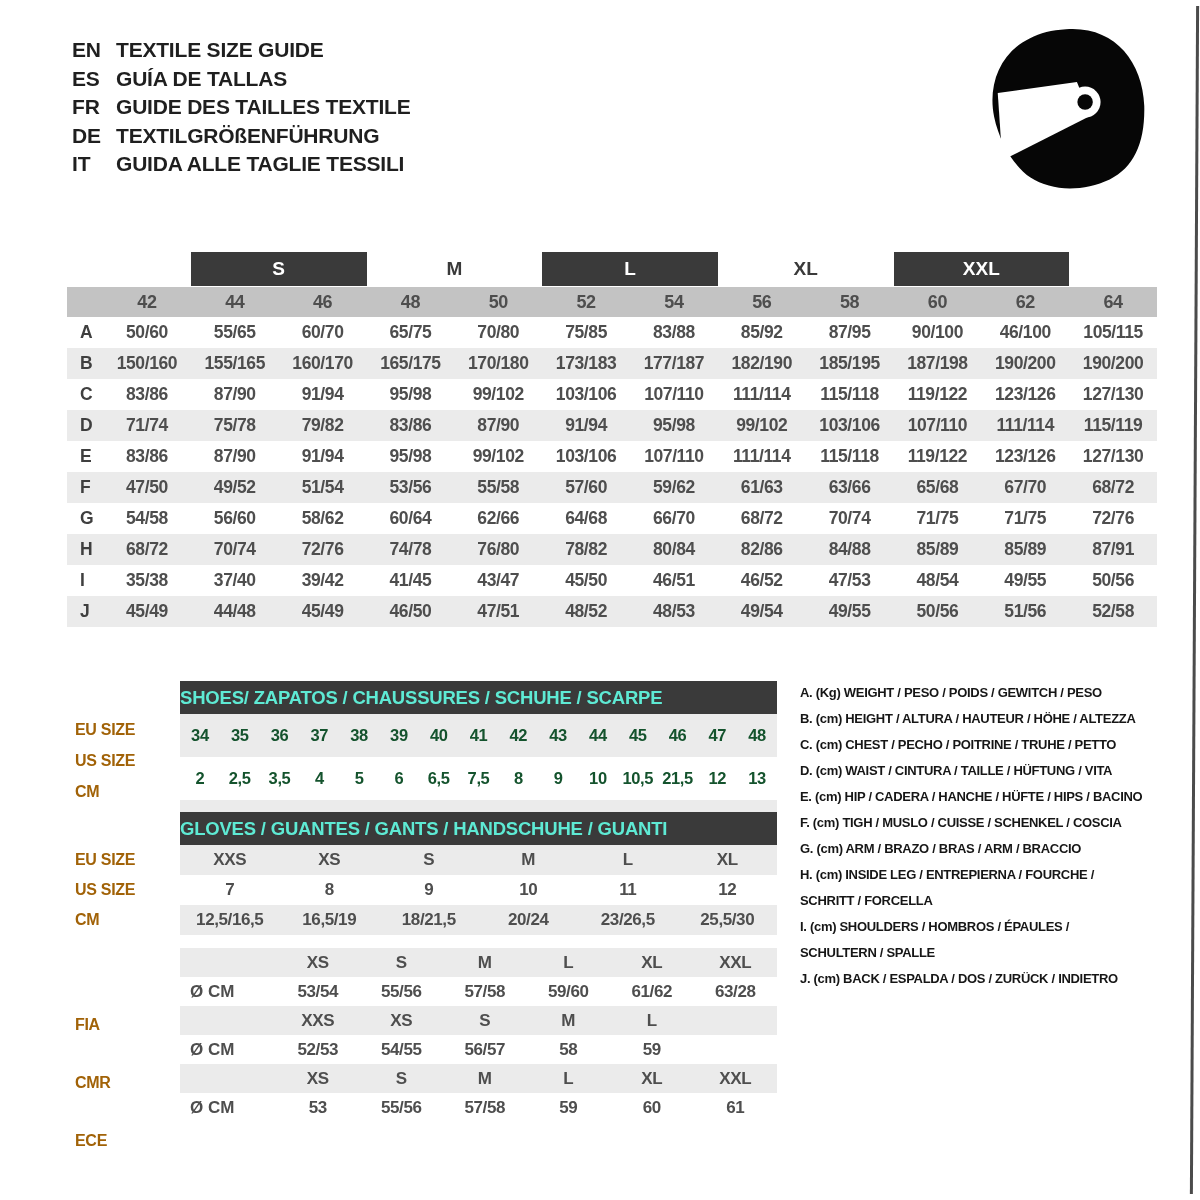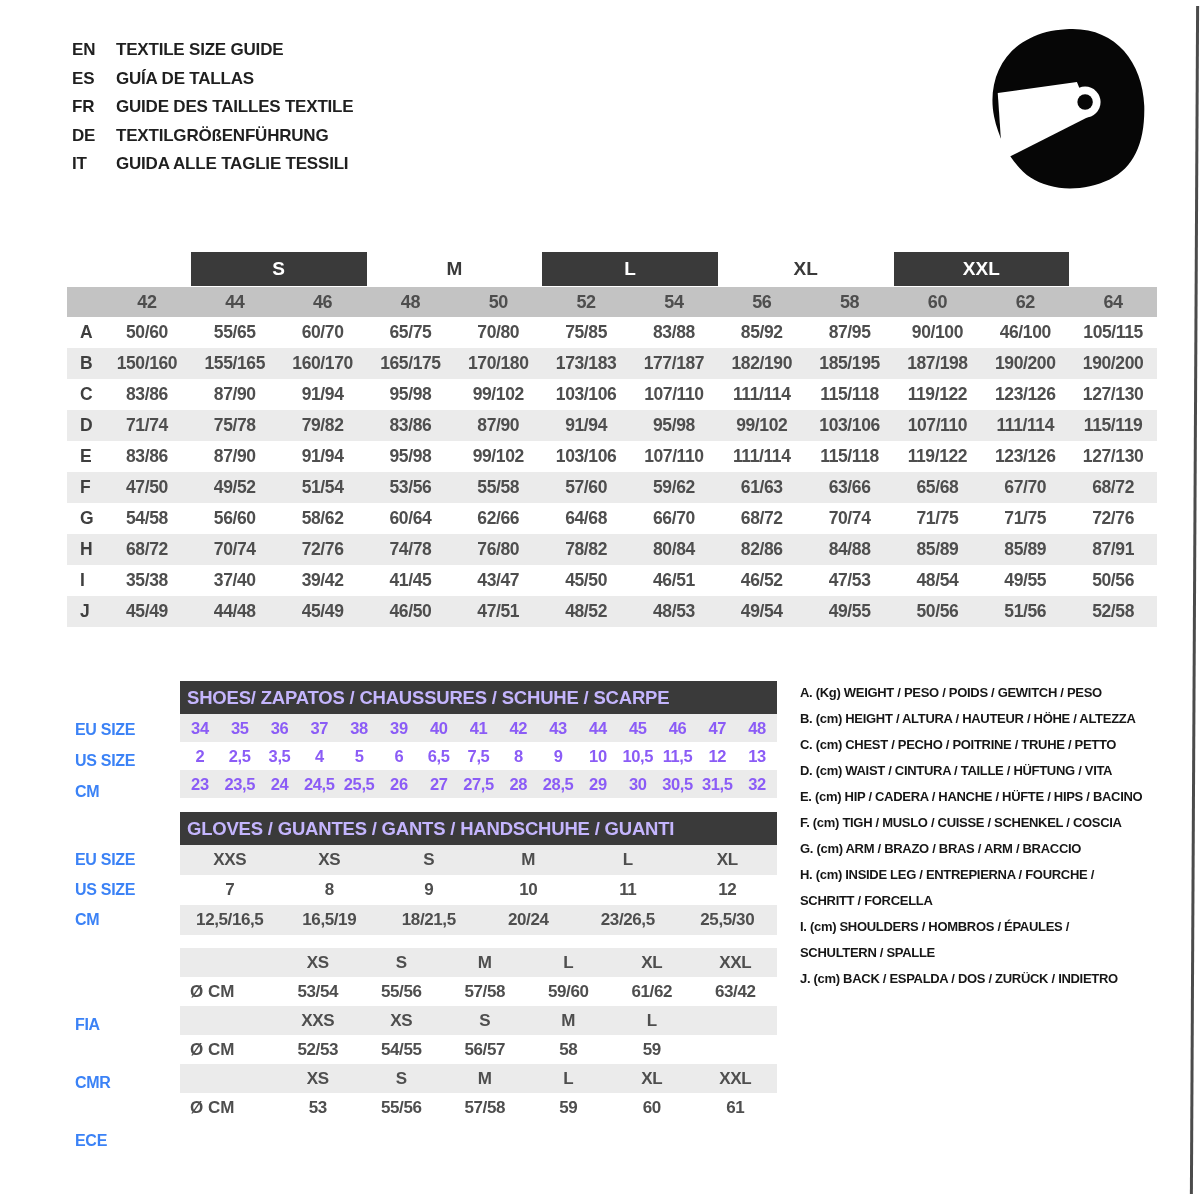--- a/index.html
+++ b/index.html
@@ -5,21 +5,21 @@
   html,body { margin:0; padding:0; }
   body {
     width:1200px; height:1200px; position:relative; overflow:hidden;
     background:#ffffff;
     font-family:"Liberation Sans","DejaVu Sans",sans-serif;
     font-weight:bold; color:#222; font-stretch:condensed;
   }
   .page { position:absolute; inset:0; }
 
   
-  .langs { position:absolute; left:72px; top:36px; font-size:17px; color:#1f1f1f; letter-spacing:-0.2px; }
+  .langs { position:absolute; left:72px; top:36px; font-size:21px; color:#1f1f1f; letter-spacing:-0.2px; }
   .lang-row { display:flex; height:28.5px; align-items:center; }
   .lang-code { width:44px; }
 
   
   .helmet-icon { position:absolute; left:968px; top:22px; width:196px; height:182px; }
 
   
   .main-table { position:absolute; left:67px; top:252px; width:1090px; }
   .grid13 { display:grid; grid-template-columns:36px repeat(12,1fr); align-items:center; }
   .sizehdr { height:34px; margin-bottom:1px; }
@@ -31,33 +31,33 @@
   .gcXL { grid-column:9 / span 2; }
   .gcXXL{ grid-column:11 / span 2; }
   .numbar { height:30px; background:#c3c3c3; font-size:18px; color:#4e4e4e; }
   .trow { height:31px; font-size:17.5px; color:#4e4e4e; }
   .trow.alt { background:#ebebeb; }
   .rlabel { padding-left:13px; color:#3f3f3f; text-align:left; }
   .tcell { text-align:center; letter-spacing:-0.4px; }
 
   
   .sec-table { position:absolute; left:180px; width:597px; }
-  .sec-header { height:33px; background:#3a3a3a; color:#c4b5fd; display:flex; align-items:center;
-                padding-left:7px; box-sizing:border-box; font-size:18.5px; letter-spacing:-0.2px; }
+  .sec-header { height:33px; background:#3a3a3a; color:#5eead4; display:flex; align-items:center;
+                box-sizing:border-box; font-size:18.5px; letter-spacing:-0.2px; }
   .shoes-table { top:681px; }
   .gloves-table { top:812px; }
   .helmet-table { top:948px; }
-  .srow { display:grid; grid-template-columns:repeat(15,1fr); height:28px; align-items:center; font-size:16.5px; color:#8b5cf6; }
+  .srow { display:grid; grid-template-columns:repeat(15,1fr); height:43px; align-items:center; font-size:16.5px; color:#14532d; }
   .grow { display:grid; grid-template-columns:repeat(6,1fr); height:30px; align-items:center; font-size:17px; color:#4e4e4e; }
   .hrow { display:grid; grid-template-columns:96px repeat(6,83.5px); height:29px; align-items:center; font-size:17px; color:#4e4e4e; }
   .hrow .tcell:first-child { text-align:left; padding-left:10px; letter-spacing:0; }
   .bgg { background:#ebebeb; }
 
   
-  .side-labels { position:absolute; left:75px; width:102px; color:#3b82f6; font-size:16px; letter-spacing:-0.3px; }
+  .side-labels { position:absolute; left:75px; width:102px; color:#a16207; font-size:16px; letter-spacing:-0.3px; }
   .side-labels span { display:block; }
   .shoes-labels { top:714px; }
   .shoes-labels span { height:31px; line-height:31px; }
   .gloves-labels { top:845px; }
   .gloves-labels span { height:30px; line-height:30px; }
   .helmet-labels { top:1010px; }
   .helmet-labels span { height:29px; line-height:29px; margin-bottom:29px; }
 
   
   .legend { position:absolute; left:800px; top:680px; width:390px; font-size:13px; color:#161616; letter-spacing:-0.3px; }
@@ -306,21 +306,21 @@
         <span class="tcell">3,5</span>
         <span class="tcell">4</span>
         <span class="tcell">5</span>
         <span class="tcell">6</span>
         <span class="tcell">6,5</span>
         <span class="tcell">7,5</span>
         <span class="tcell">8</span>
         <span class="tcell">9</span>
         <span class="tcell">10</span>
         <span class="tcell">10,5</span>
-        <span class="tcell">11,5</span>
+        <span class="tcell">21,5</span>
         <span class="tcell">12</span>
         <span class="tcell">13</span>
       </div>
     <div class="srow bgg">
         <span class="tcell">23</span>
         <span class="tcell">23,5</span>
         <span class="tcell">24</span>
         <span class="tcell">24,5</span>
         <span class="tcell">25,5</span>
         <span class="tcell">26</span>
@@ -384,21 +384,21 @@
         <span class="tcell">XL</span>
         <span class="tcell">XXL</span>
       </div>
     <div class="hrow">
         <span class="tcell">Ø CM</span>
         <span class="tcell">53/54</span>
         <span class="tcell">55/56</span>
         <span class="tcell">57/58</span>
         <span class="tcell">59/60</span>
         <span class="tcell">61/62</span>
-        <span class="tcell">63/42</span>
+        <span class="tcell">63/28</span>
       </div>
     <div class="hrow bgg">
         <span class="tcell"></span>
         <span class="tcell">XXS</span>
         <span class="tcell">XS</span>
         <span class="tcell">S</span>
         <span class="tcell">M</span>
         <span class="tcell">L</span>
         <span class="tcell"></span>
       </div>

